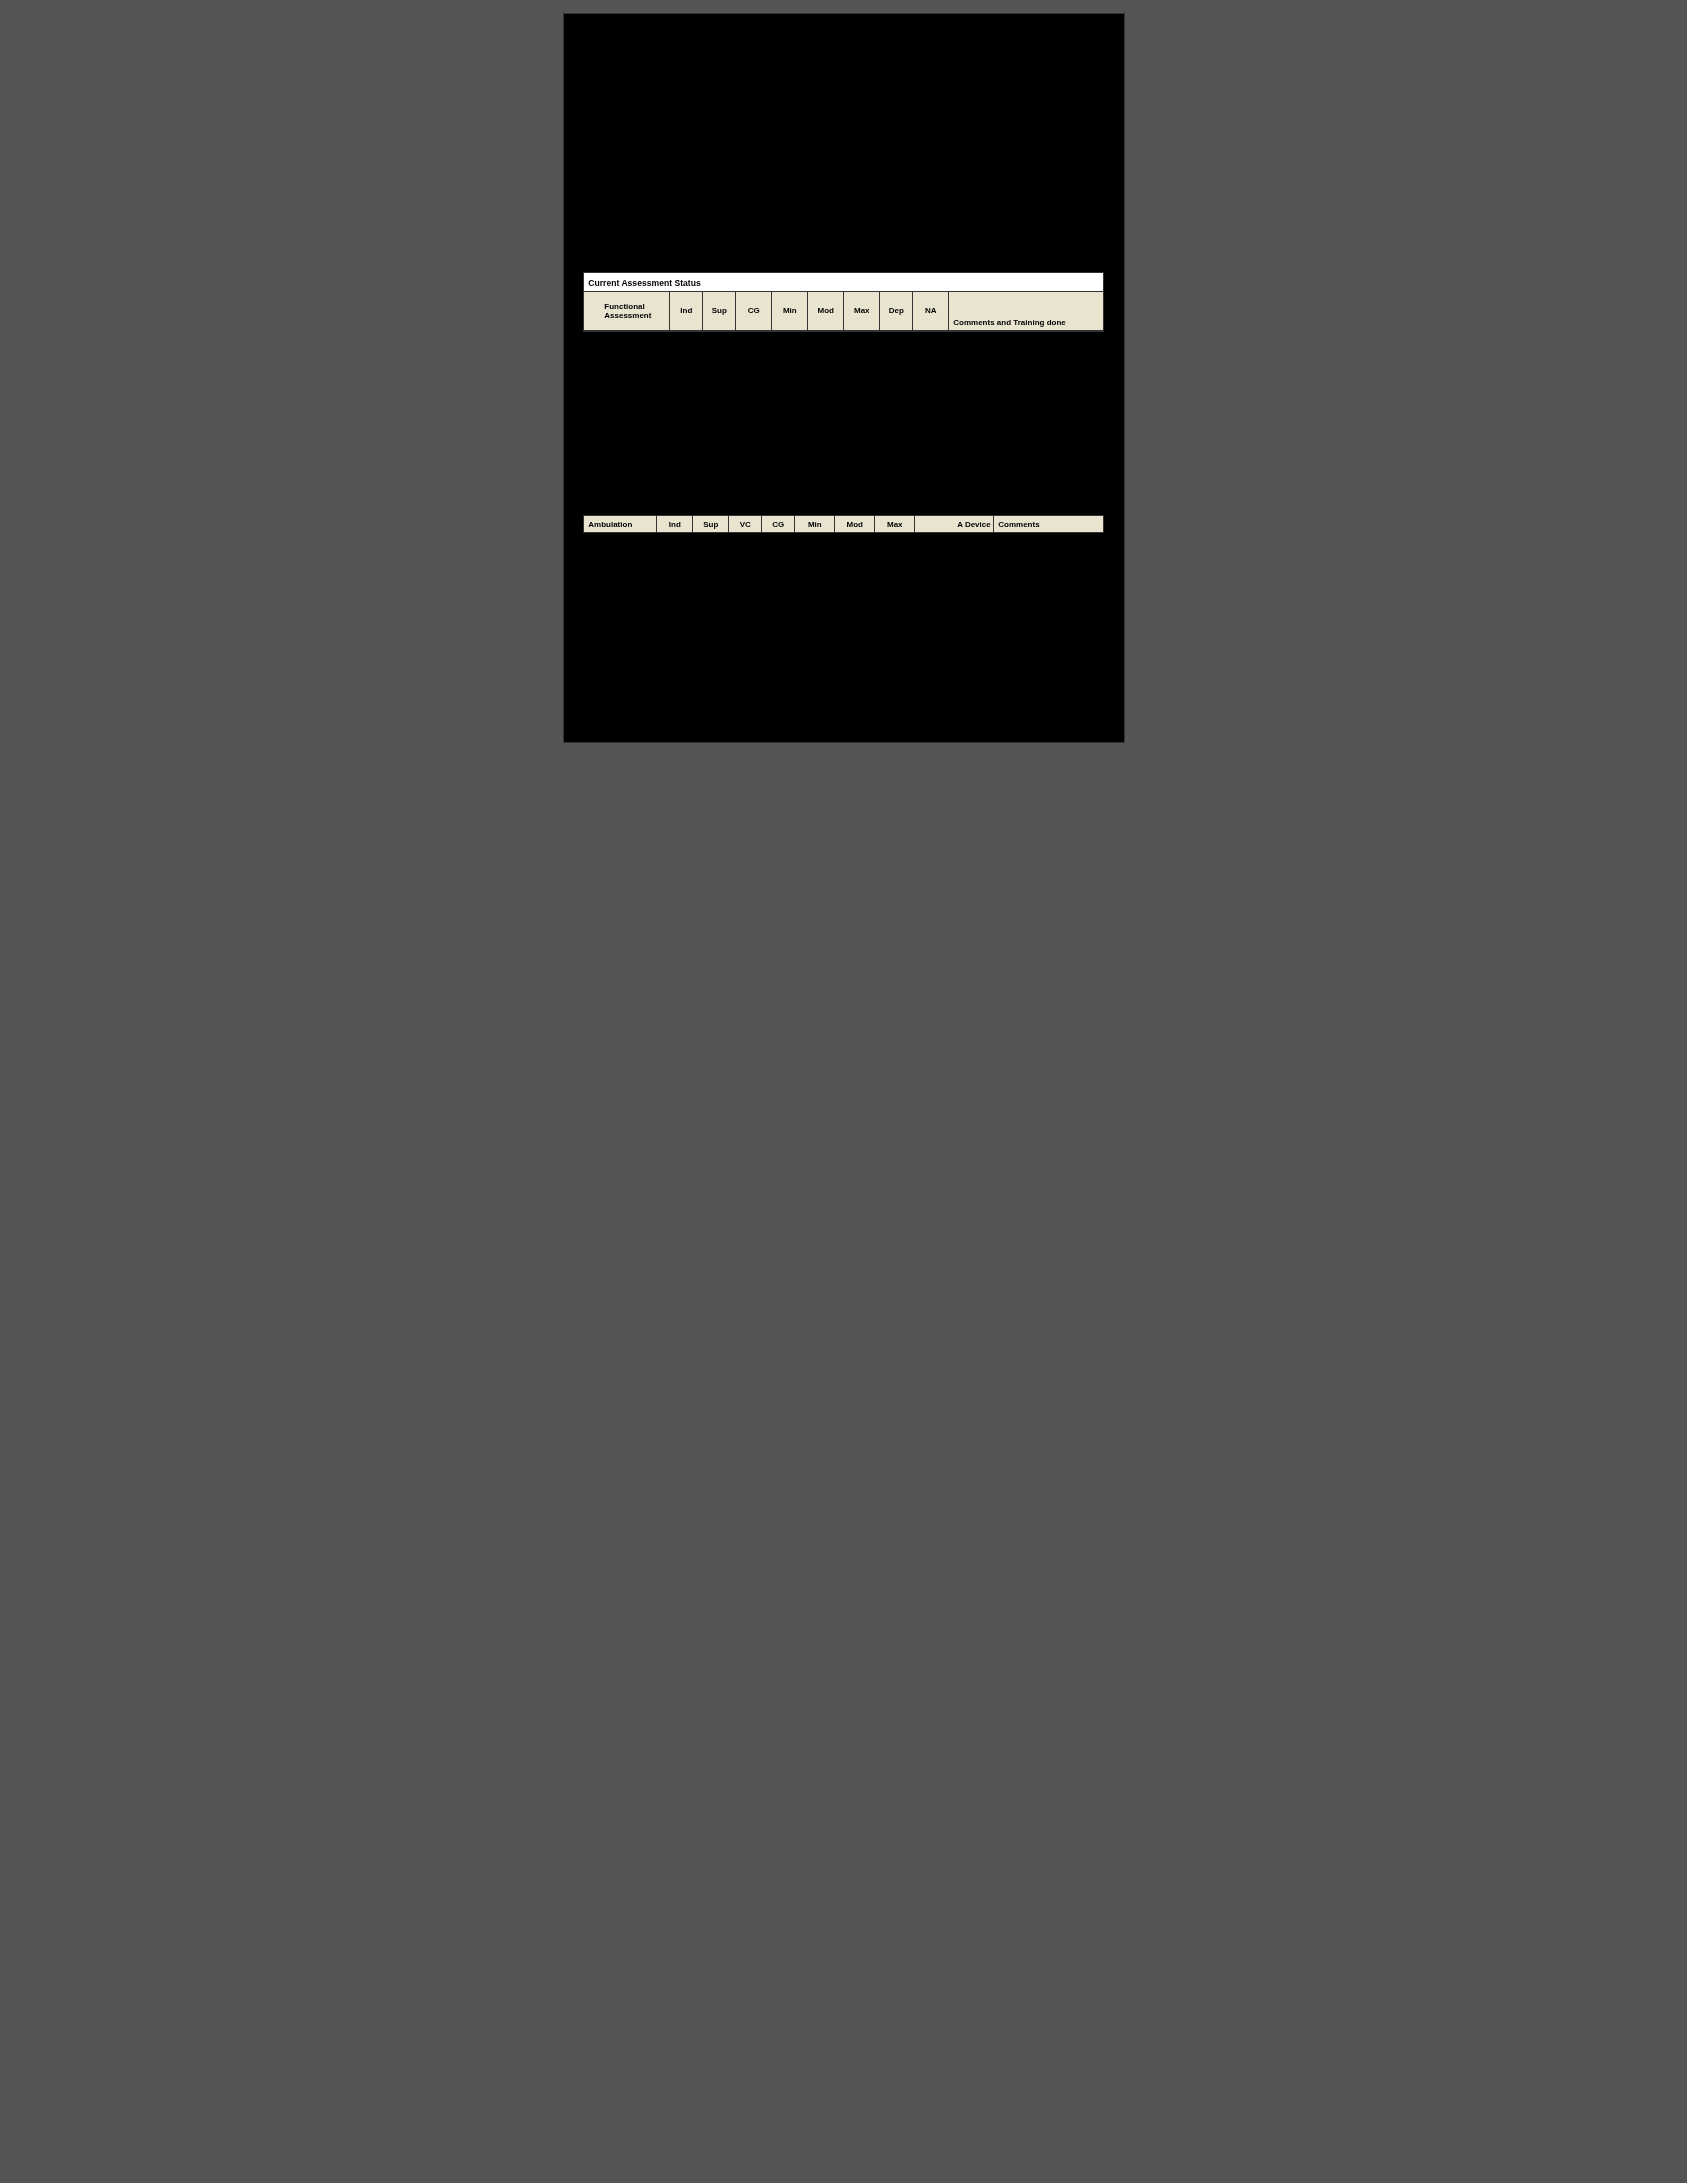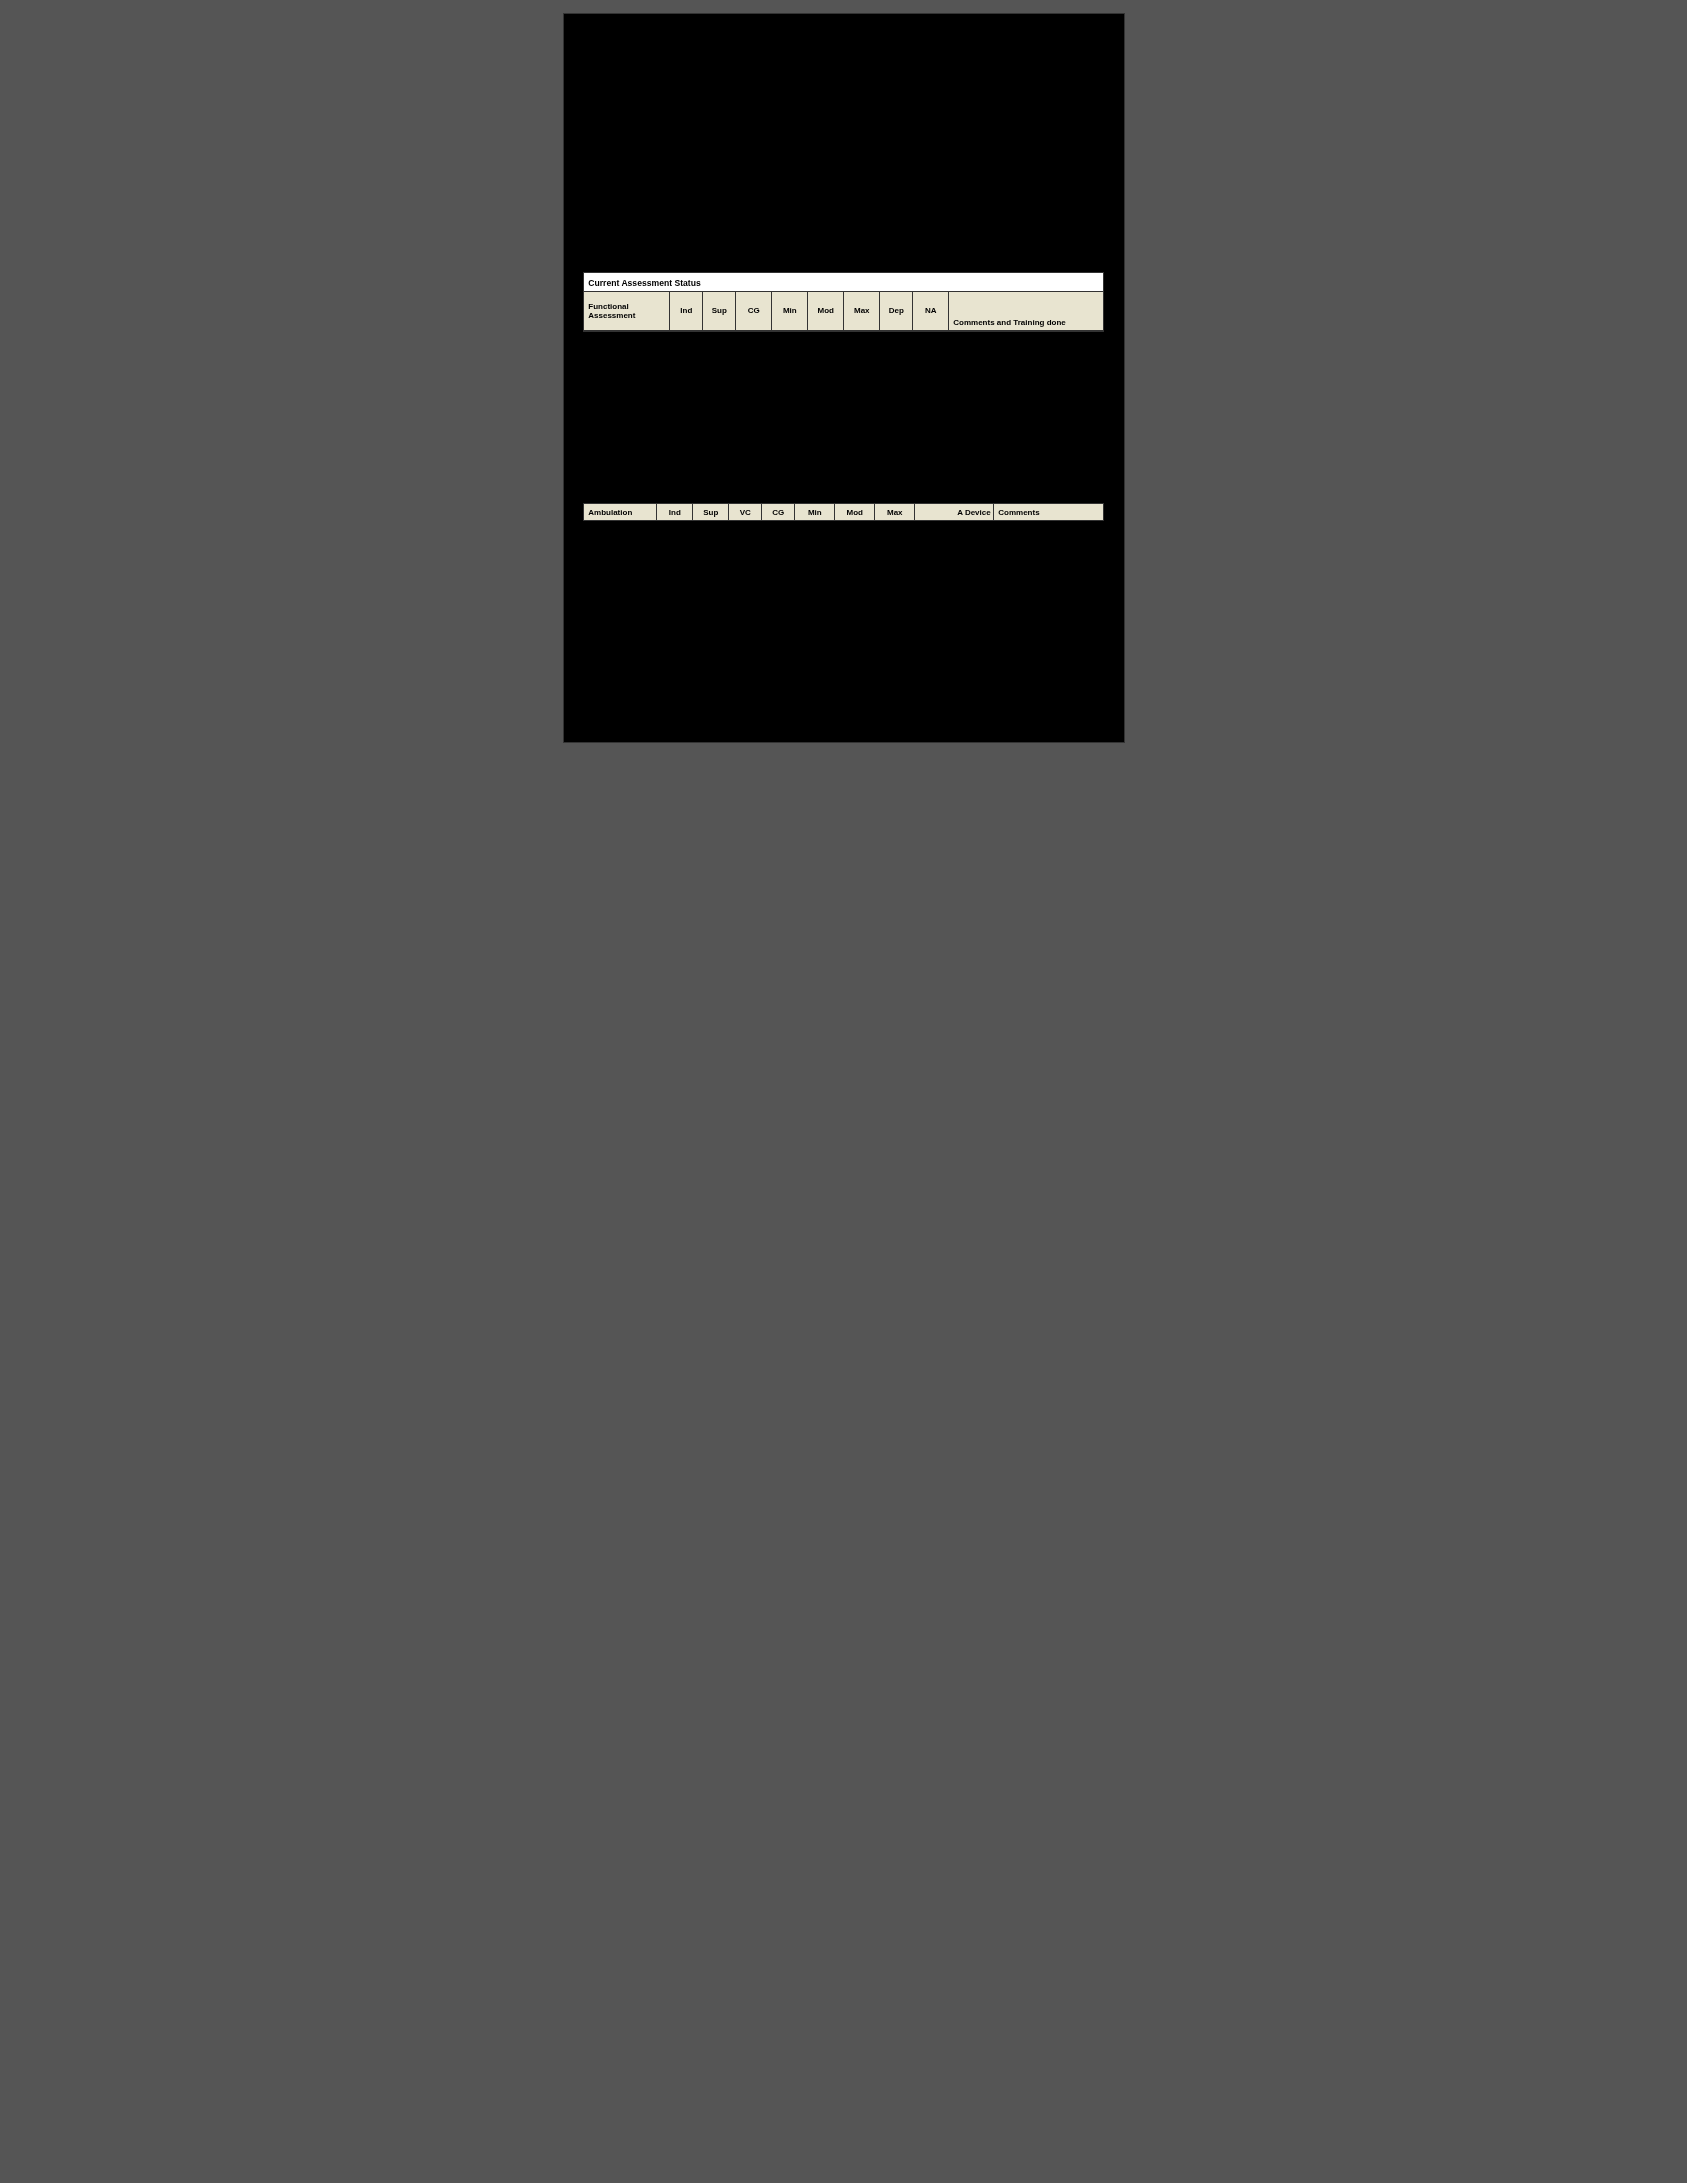--- a/index.html
+++ b/index.html
@@ -80,37 +80,37 @@
 
     .th-cell:last-child {
       border-right: none;
     }
 
     .col-functional {
       width: 86px;
       min-width: 86px;
       text-align: left;
       justify-content: flex-start;
-      padding-left: 4px;
+      padding-left: 20px;
     }
 
     .col-ind { width: 33px; min-width: 33px; }
     .col-sup { width: 33px; min-width: 33px; }
     .col-cg  { width: 36px; min-width: 36px; }
     .col-min { width: 36px; min-width: 36px; }
     .col-mod { width: 36px; min-width: 36px; }
     .col-max { width: 36px; min-width: 36px; }
     .col-dep { width: 33px; min-width: 33px; justify-content: center; }
     .col-na  { width: 36px; min-width: 36px; }
     .col-comments { flex: 1; text-align: left; justify-content: flex-start; padding-left: 4px; margin-top: 23px; }
 
     
     .section-two {
       position: absolute;
-      top: 476px;
+      top: 488px;
       left: 6.6px;
       right: 6.6px;
     }
 
     .amb-table-wrapper {
       width: 100%;
       border: 0.7px solid #333;
       background: #fff;
     }
 

